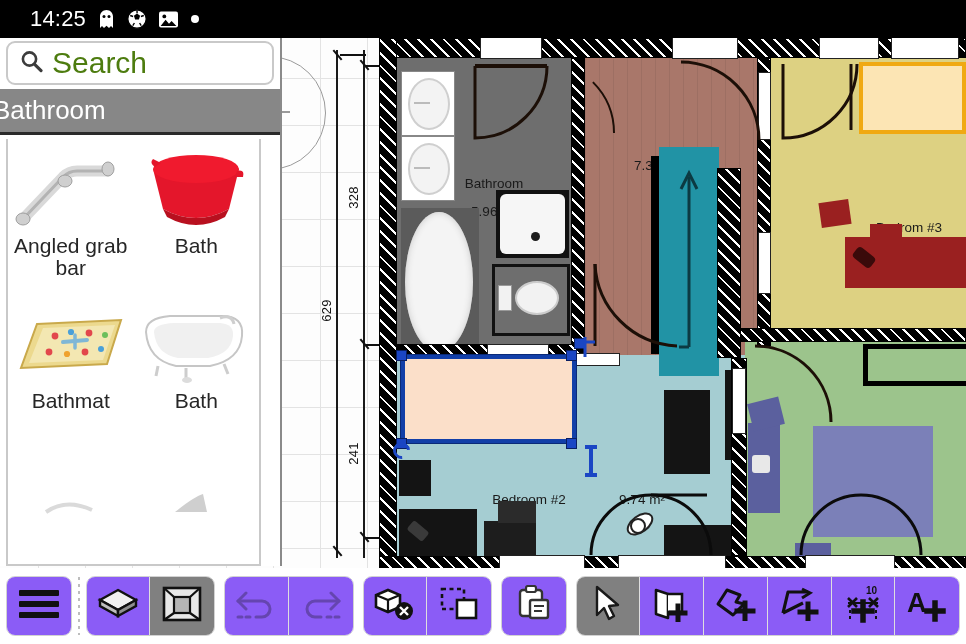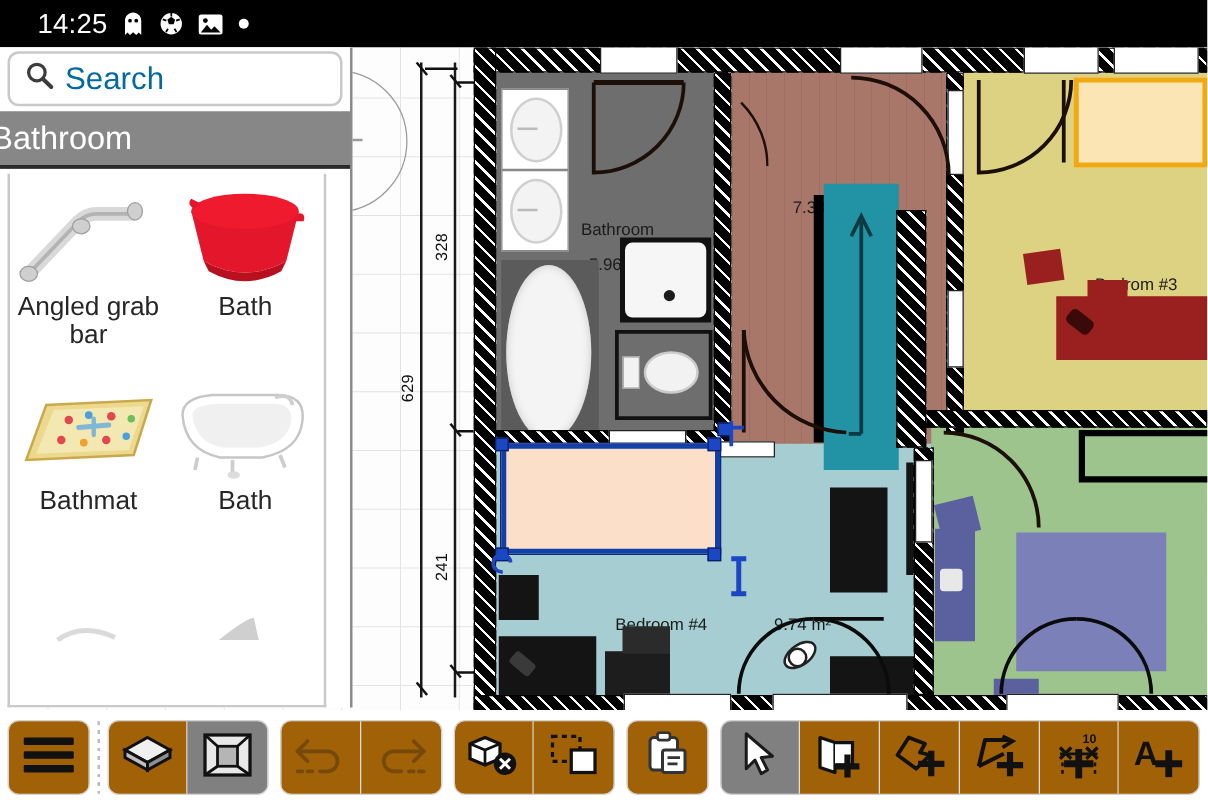--- a/index.html
+++ b/index.html
@@ -103,21 +103,21 @@
     display: flex; align-items: center; justify-content: space-between;
     padding: 0 14px 0 16px; background: #fff;
   }
   #cat-select .val { font-size: 24px; color: #2b2b2b; }
   #search-wrap { padding: 3px 6px 4px 6px; background:#fff; }
   #searchbox {
     height: 44px; border: 2px solid #c9c9c9; border-radius: 9px;
     display: flex; align-items: center; gap: 9px; padding: 0 12px;
     background: #fff;
   }
-  #searchbox .ph { font-size: 25px; color: #0369a1; }
+  #searchbox .ph { font-size: 30px; color: #4d7c0f; }
   #cat-header {
     background: #878787; color: #ffffff;
     font-size: 26px; height: 46px; display: flex; align-items: center;
     padding-left: 0px; margin-left: -7px;
     border-bottom: 3px solid #2a2a2a;
   }
   #cat-grid-wrap { flex: 1; overflow: hidden; padding: 4px 19px 0 6px; }
   #cat-grid {
     border: 2px solid #c9c9c9; border-top: none;
     height: 100%; background: #fff;
@@ -141,21 +141,21 @@
     padding: 0 6px; gap: 0;
   }
   .tgroup {
     display: flex; align-items: center;
     border: 1px solid #d2d2d2; border-radius: 9px; overflow: hidden;
     height: 60px; background: #fff;
   }
   .tbtn {
     width: 64px; height: 60px;
     display: flex; align-items: center; justify-content: center;
-    background: #a16207; border-right: 1px solid #dedede;
+    background: #8b5cf6; border-right: 1px solid #dedede;
   }
   .tbtn:last-child { border-right: none; }
   .tbtn.active { background: #808080; }
   .tbtn.dim svg { opacity: .30; }
   .tsep {
     width: 2px; height: 58px; margin: 0 6px;
     background: repeating-linear-gradient(to bottom,#bdbdbd 0 3px,transparent 3px 7px);
   }
   .tgap { width: 9px; }
 </style>
@@ -228,21 +228,21 @@
       <div class="room" style="left:366px; top:302px; width:221px; height:216px; background:#9cc48c;"></div>
 
       <div class="room-label" style="left:60px; top:138px; width:110px;">Bathroom</div>
       <div class="room-area" style="left:60px; top:166px; width:110px;">5.96 m²</div>
 
       <div class="room-area" style="left:228px; top:120px; width:100px;">7.38 m²</div>
 
       <div class="room-label" style="left:470px; top:182px; width:120px;">Bedrom #3</div>
       <div class="room-area" style="left:470px; top:219px; width:120px;">9 m²</div>
 
-      <div class="room-label" style="left:85px; top:454px; width:130px;">Bedroom #4</div>
+      <div class="room-label" style="left:85px; top:454px; width:130px;">Bedroom #2</div>
       <div class="room-area" style="left:208px; top:454px; width:110px;">9.74 m²</div>
 
       <div class="room-label" style="left:402px; top:430px; width:150px;">Bedroom #1</div>
       <div class="room-area" style="left:402px; top:462px; width:150px;">10.62 m²</div>
 
       <div class="furn" style="left:22px; top:33px; width:54px; height:65px; background:#fff; border:1px solid #888;">
         <div style="position:absolute;left:6px;top:6px;width:42px;height:52px;border-radius:50%;background:#f3f3f3;border:2px solid #cfcfcf;"></div>
         <div style="position:absolute;left:12px;top:30px;width:16px;height:2px;background:#bbb;"></div>
       </div>
       <div class="furn" style="left:22px; top:98px; width:54px; height:65px; background:#fff; border:1px solid #888;">

